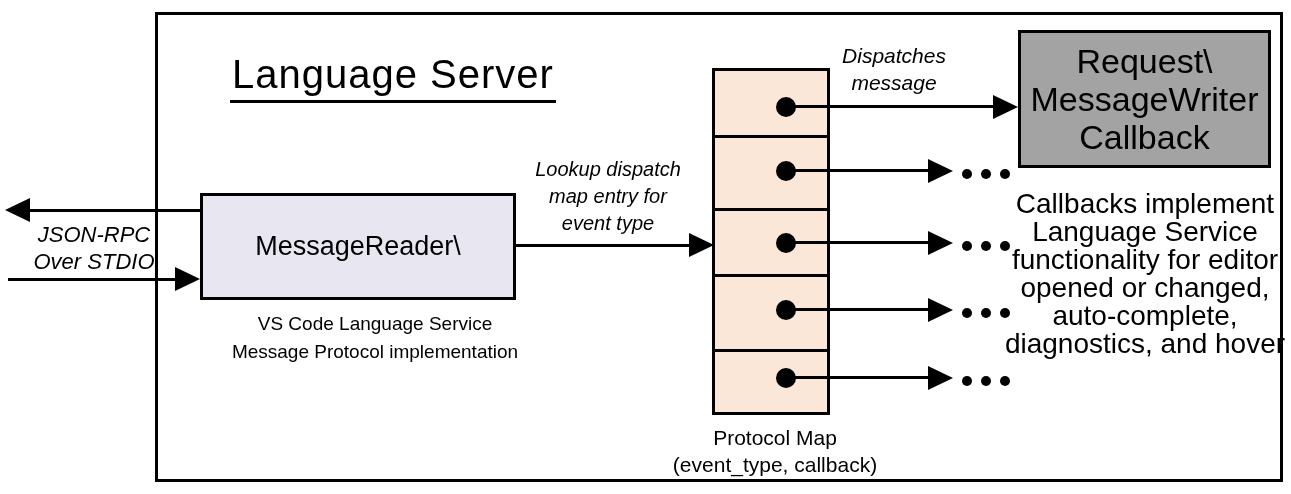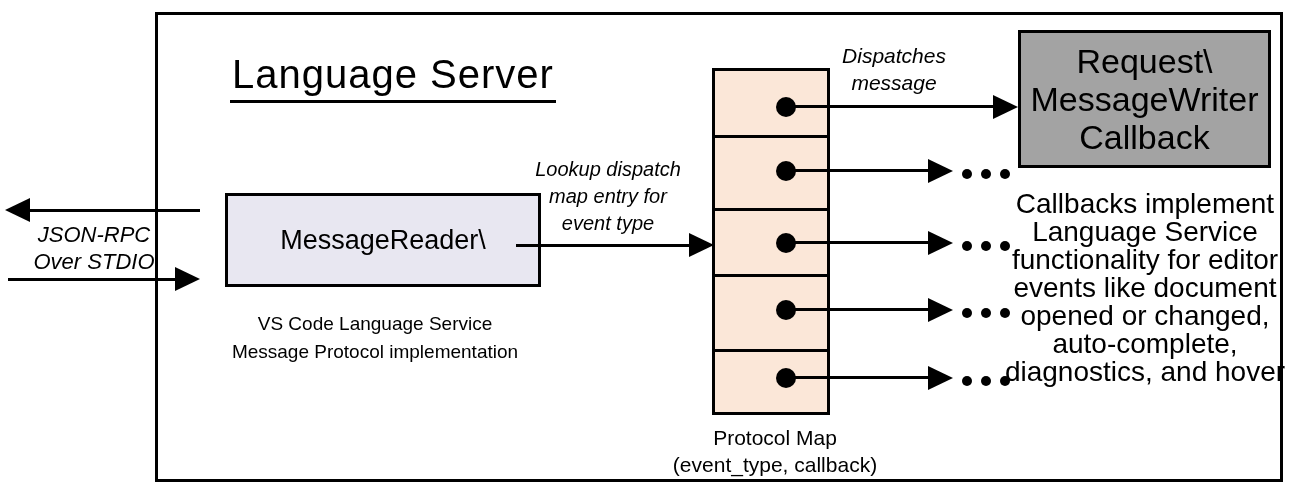--- a/index.html
+++ b/index.html
@@ -41,26 +41,26 @@
     border-top: 12px solid transparent;
     border-bottom: 12px solid transparent;
     border-right: 25px solid #000000;
   }
   .io-label {
     position: absolute; left: 18px; top: 221px; width: 152px;
     text-align: center; font-style: italic; font-size: 22px; line-height: 27px;
   }
   .msg-box {
     position: absolute; left: 200px; top: 193px;
-    width: 316px; height: 94px;
+    width: 316px; height: 107px;
     box-sizing: border-box; border: 3px solid #000000;
     background: #E8E7F1;
     display: flex; flex-direction: column;
     align-items: center; justify-content: center;
-    font-size: 27px; line-height: 41px; margin-left: 25px;
+    font-size: 27px; line-height: 41px;
   }
   .msg-caption {
     position: absolute; left: 185px; top: 310px; width: 380px;
     text-align: center; font-size: 19px; line-height: 28px;
   }
   .lookup-label {
     position: absolute; left: 512px; top: 156px; width: 192px;
     text-align: center; font-style: italic; font-size: 20px; line-height: 27px;
   }
   .dispatch-map {
@@ -193,21 +193,20 @@
   <div class="callback-box">
     <div>Request\</div>
     <div>MessageWriter</div>
     <div>Callback</div>
   </div>
 
   <div class="callbacks-note">
     <div>Callbacks implement</div>
     <div>Language Service</div>
     <div>functionality for editor</div>
-    <div>events like document</div>
     <div>opened or changed,</div>
     <div>auto-complete,</div>
     <div>diagnostics, and hover</div>
   </div>
 
   <div class="dispatch-caption">
     <div>Protocol Map</div>
     <div>(event_type, callback)</div>
   </div>
 

